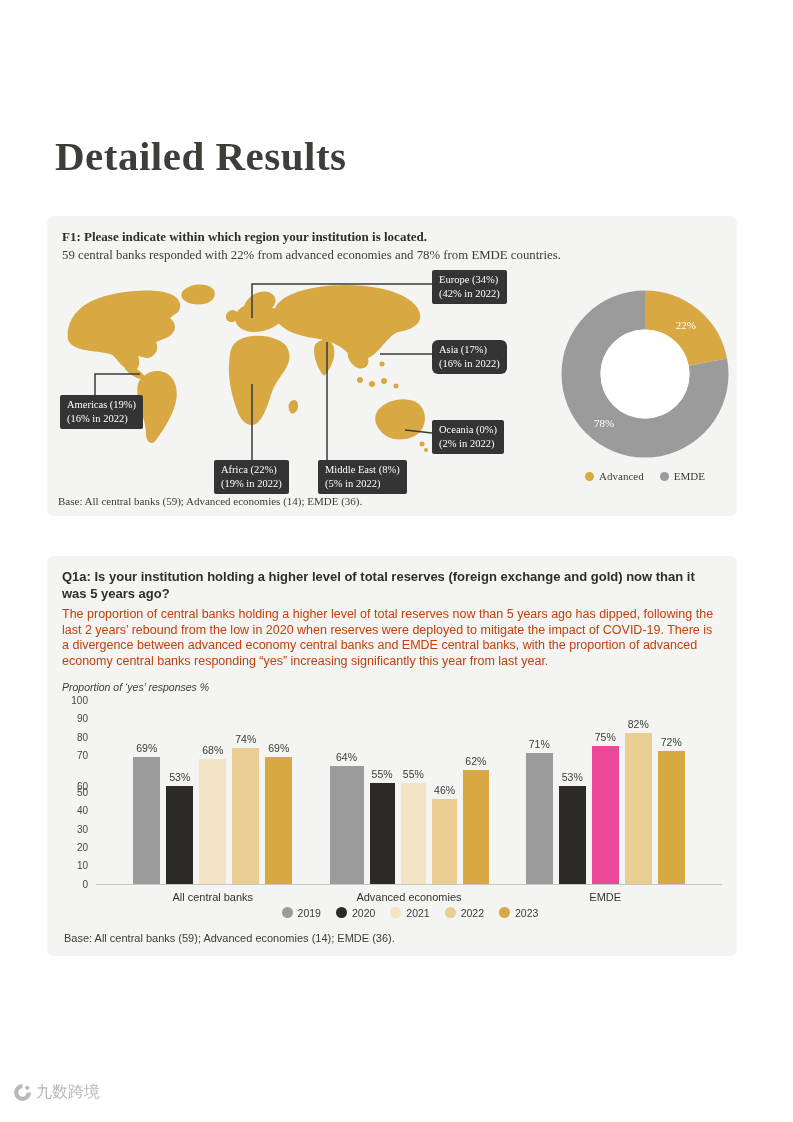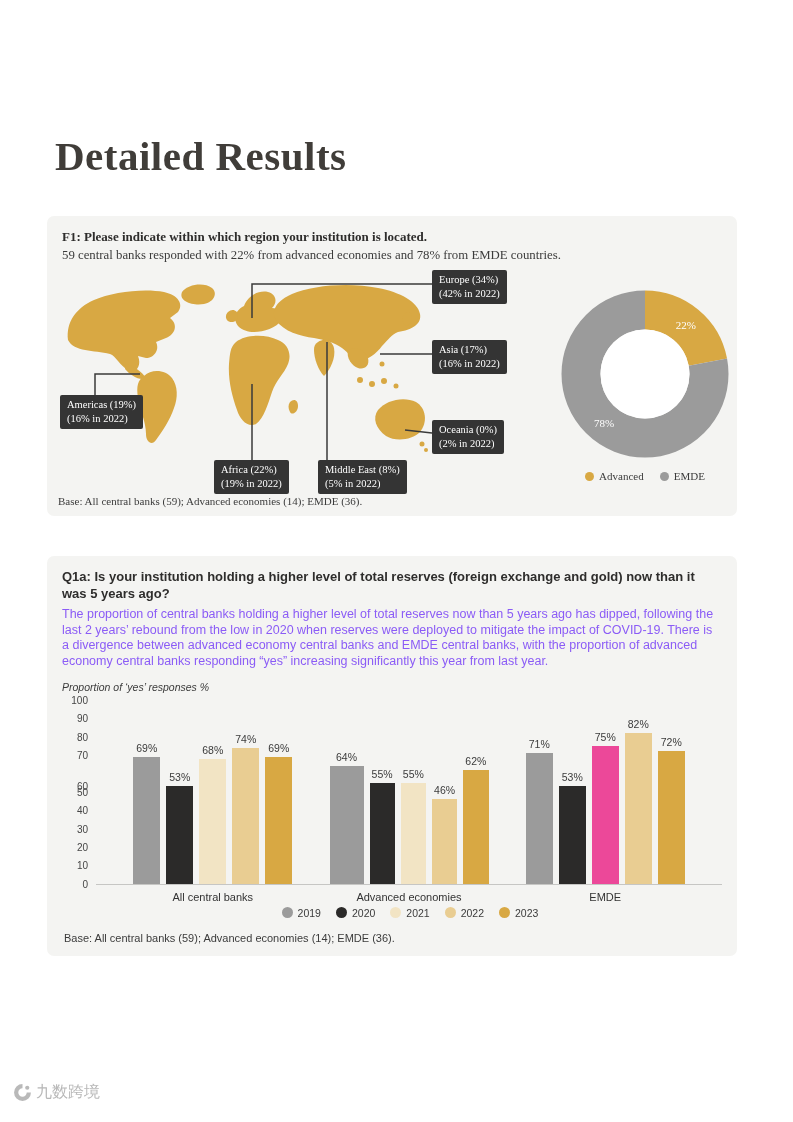--- a/index.html
+++ b/index.html
@@ -23,21 +23,21 @@
   .panel {
     position:absolute; left:47px; width:690px;
     background:#f4f4f2; border-radius:7px;
     padding:13px 15px;
   }
   #f1-panel { top:216px; height:300px;font-family:Liberation Serif, serif; }
   #q1a-panel { top:556px; height:400px; }
 
   .panel-heading { font-size:13px; font-weight:700; color:#2e2d2c; line-height:1.3; }
   .panel-sub { font-size:12.8px; margin-top:2px; color:#3b3b3b; }
-  .panel-body { font-size:12.5px; line-height:1.26; margin-top:4px; color:#8b5cf6; max-width:662px; }
+  .panel-body { font-size:12.5px; line-height:1.26; margin-top:4px; color:#c2410c; max-width:662px; }
   .base-note { font-size:11px; color:#3b3b3b; }
   #f1-base { position:absolute; left:11px; bottom:9px; }
 
   
   #map-region { position:absolute; left:8px; top:46px; width:465px; height:240px; }
   #world-map { position:absolute; left:5px; top:18px; width:370px; height:175px; }
   #leader-svg { position:absolute; left:0; top:0; width:465px; height:240px; pointer-events:none; }
   .callout {
     position:absolute; background:#343434; color:#ffffff;
     font-size:10.5px; line-height:1.3; padding:3px 7px 4px 7px;
@@ -130,21 +130,21 @@
           <polyline points="40,133 40,112 85,112" fill="none" stroke="#3a3a3a" stroke-width="1.5"></polyline>
           <polyline points="197,198 197,122" fill="none" stroke="#3a3a3a" stroke-width="1.5"></polyline>
           <polyline points="272,198 272,80" fill="none" stroke="#3a3a3a" stroke-width="1.5"></polyline>
           <polyline points="377,171 350,168" fill="none" stroke="#3a3a3a" stroke-width="1.5"></polyline>
         </svg>
 
     <div class="callout" style="left: 377px; top: 8px;">
           <div>Europe (34%)</div>
           <div>(42% in 2022)</div>
         </div>
-        <div class="callout" style="left: 377px; top: 78px;">
+        <div class="callout" style="left: 377px; top: 78px; border-radius: 6px;">
           <div>Asia (17%)</div>
           <div>(16% in 2022)</div>
         </div>
         <div class="callout" style="left: 5px; top: 133px;">
           <div>Americas (19%)</div>
           <div>(16% in 2022)</div>
         </div>
         <div class="callout" style="left: 159px; top: 198px;">
           <div>Africa (22%)</div>
           <div>(19% in 2022)</div>

